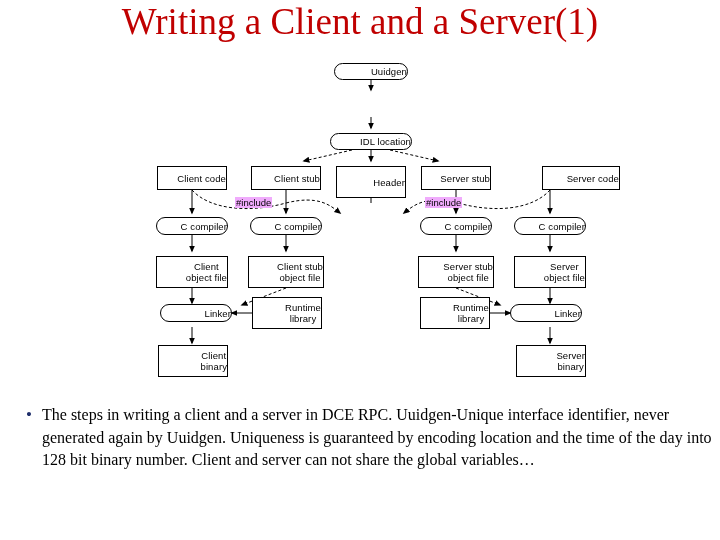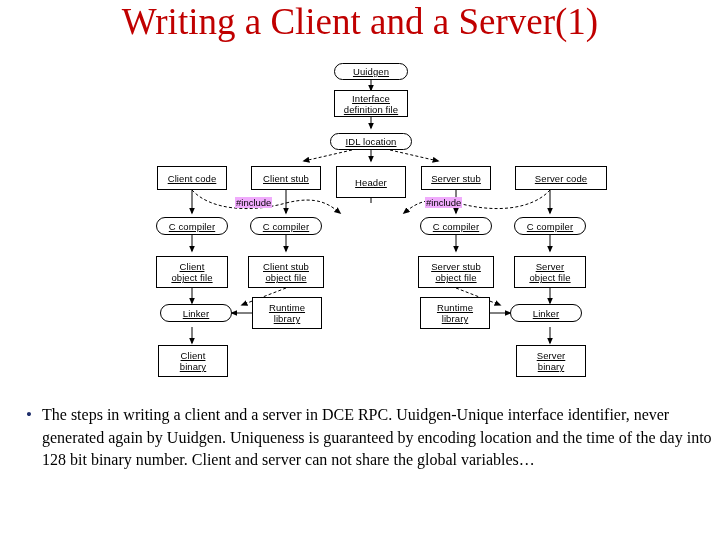--- a/index.html
+++ b/index.html
@@ -46,24 +46,23 @@
     position: absolute;
     box-sizing: border-box;
     border: 1px solid #000000;
     background: #ffffff;
     color: #000000;
     font-family: "Liberation Sans", "DejaVu Sans", sans-serif;
     font-size: 9.5px;
     line-height: 11px;
     display: flex;
     align-items: center;
-    justify-content: center;
+    justify-content: flex-end;
     text-align: center;
     letter-spacing: 0.1px;
-    text-decoration: underline;
   }
   .node.rounded {
     border-radius: 9px;
   }
   .node .l2 { display: block; }
 
   .edge-label {
     position: absolute;
     font-family: "Liberation Sans", "DejaVu Sans", sans-serif;
     font-size: 9.5px;
@@ -150,26 +149,20 @@
 
       <line x1="192" y1="272" x2="192" y2="288" marker-end="url(#arrow)"></line>
       <line x1="550" y1="272" x2="550" y2="288" marker-end="url(#arrow)"></line>
     </g>
   </svg>
 
   <div class="node rounded" style="left:334px; top:8px; width:74px; height:17px;">
     <span>Uuidgen</span>
   </div>
 
-  <div class="node" style="left:334px; top:35px; width:74px; height:27px;">
-    <div>
-      <span class="l2">Interface</span>
-      <span class="l2">definition file</span>
-    </div>
-  </div>
 
   <div class="node rounded" style="left:330px; top:78px; width:82px; height:17px;">
     <span>IDL location</span>
   </div>
 
   <div class="node" style="left:157px; top:111px; width:70px; height:24px;">
     <span>Client code</span>
   </div>
 
   <div class="node" style="left:251px; top:111px; width:70px; height:24px;">
@@ -177,21 +170,21 @@
   </div>
 
   <div class="node" style="left:336px; top:111px; width:70px; height:32px;">
     <span>Header</span>
   </div>
 
   <div class="node" style="left:421px; top:111px; width:70px; height:24px;">
     <span>Server stub</span>
   </div>
 
-  <div class="node" style="left:515px; top:111px; width:92px; height:24px;">
+  <div class="node" style="left:542px; top:111px; width:78px; height:24px;">
     <span>Server code</span>
   </div>
 
   <div class="edge-label" style="left:235px; top:142px;">#include</div>
   <div class="edge-label" style="left:425px; top:142px;">#include</div>
 
   <div class="node rounded" style="left:156px; top:162px; width:72px; height:18px;">
     <span>C compiler</span>
   </div>
 

